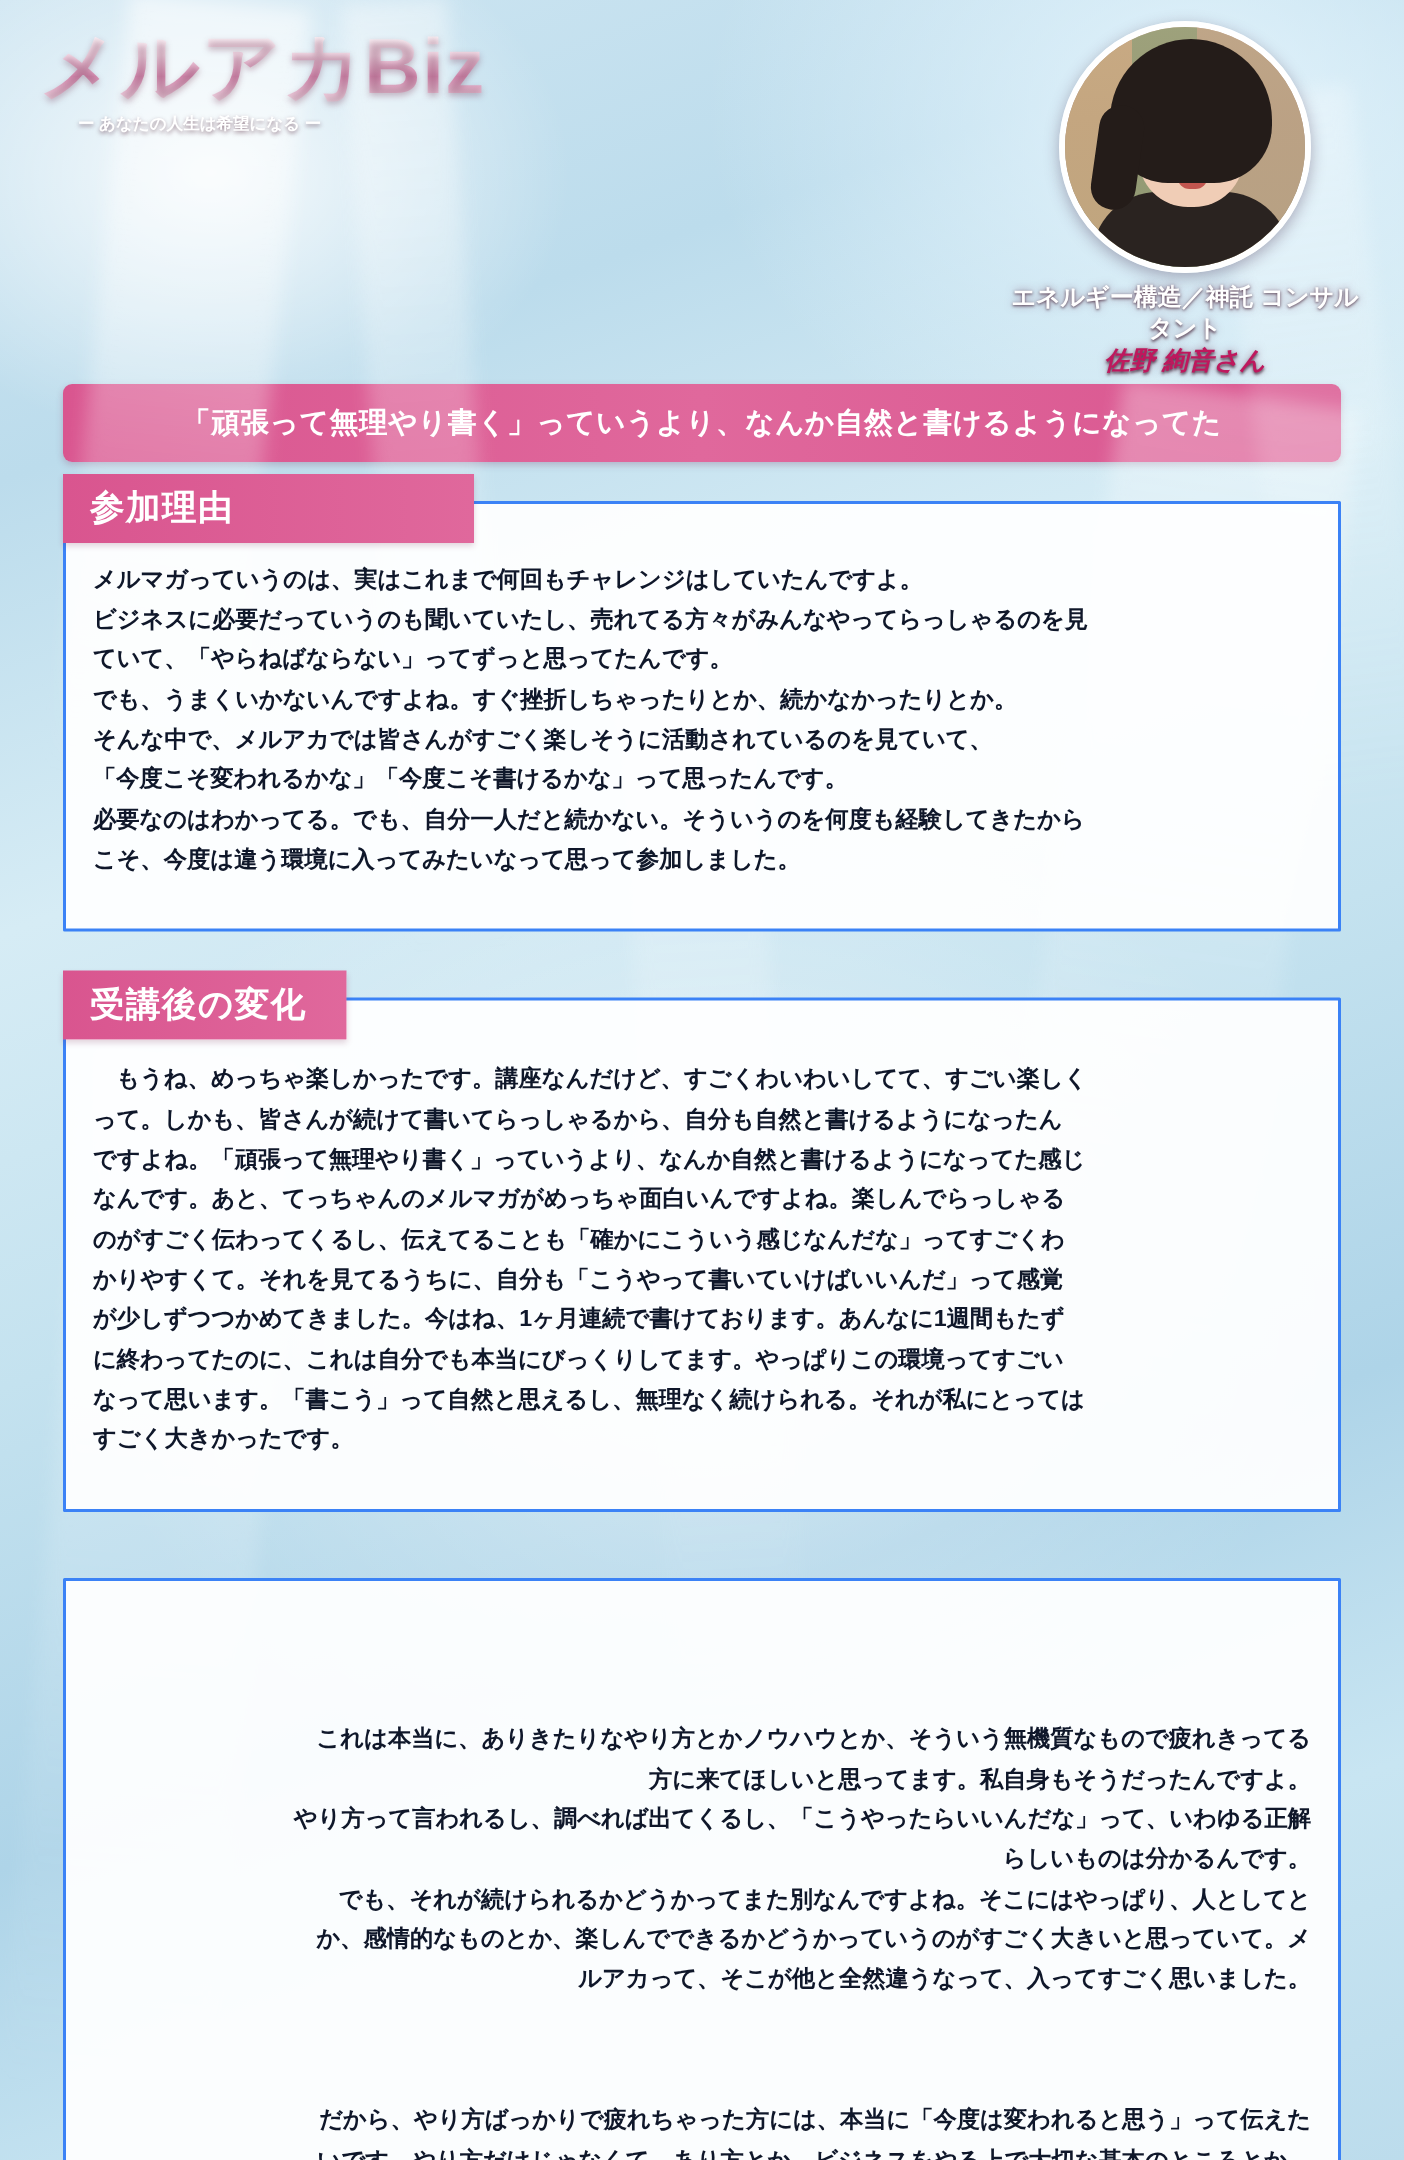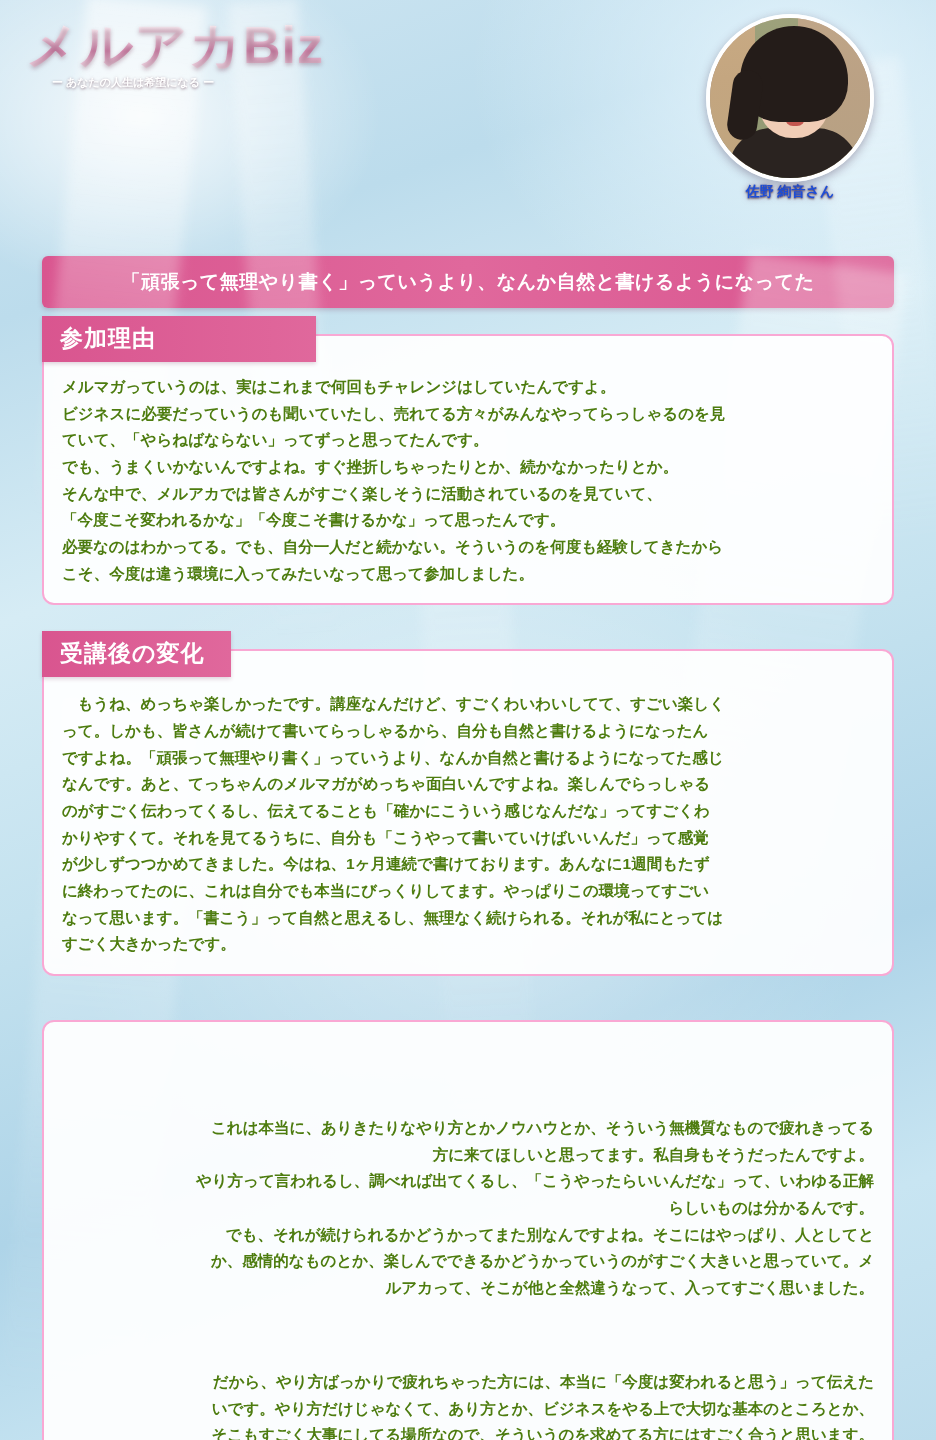--- a/index.html
+++ b/index.html
@@ -128,66 +128,67 @@
   }
   .profile-role {
     margin-top: 6px;
     font-size: 16px;
     font-weight: bold;
     color: #ffffff;
     line-height: 1.32;
     text-shadow: 0 1px 2px rgba(70,40,60,0.85), 0 0 6px rgba(120,70,100,0.6);
   }
   .profile-name {
-    font-size: 14px;
-    font-weight: bold;
-    color: #1d4ed8;
+    font-size: 17px;
+    font-weight: bold;
+    color: #be185d;
     line-height: 1.32;
     text-shadow: 0 1px 2px rgba(70,40,60,0.85), 0 0 6px rgba(120,70,100,0.6);
+    font-style: italic;
   }
 
   .headline-bar {
     margin: 6px 42px 0 42px;
     background: linear-gradient(90deg, #d9558f 0%, #e0689c 50%, #d9558f 100%);
     border-radius: 6px;
     padding: 13px 10px;
     text-align: center;
     color: #fff;
     font-size: 19px;
     font-weight: bold;
     letter-spacing: 0.5px;
     box-shadow: 0 2px 5px rgba(120,40,80,0.25);
   }
 
   .section {
     margin: 26px 42px 0 42px;
     background: rgba(255,255,255,0.93);
-    border: 2px solid #f9a8d4;
-    border-radius: 12px;
-    position: relative;
-    padding: 14px 18px 16px 18px;
+    border: 2px solid #3b82f6;
+    border-radius: 1px;
+    position: relative;
+    padding: 14px 18px 32px 18px;
   }
   .section-head {
     position: absolute;
     left: -2px; top: -20px;
     background: linear-gradient(90deg, #d9558f 0%, #e0689c 100%);
     color: #fff;
     font-size: 23px;
     font-weight: bold;
     padding: 7px 26px 8px 18px;
     letter-spacing: 1px;
     white-space: nowrap;
     box-shadow: 0 2px 4px rgba(120,40,80,0.2);
   }
   .section-head.wide { padding-right: 160px; }
   .section-body {
     margin-top: 26px;
     font-size: 15.5px;
     line-height: 1.72;
-    color: #4d7c0f;
+    color: #0f172a;
     font-weight: bold;
     white-space: pre-wrap;
   }
   .section-body p { margin: 0 0 14px 0; text-align: right; }
   .section-body p:last-child { margin-bottom: 0; }
   .sec-reason .section-body { margin-top: 24px; }
   .sec-change { margin-top: 44px; }
   .sec-recommend { margin-top: 44px; }
 </style>
 </head>
@@ -211,20 +212,22 @@
     <div class="avatar">
       <div class="room"></div>
       <div class="body"></div>
       <div class="face">
         <div class="eye l"></div>
         <div class="eye r"></div>
         <div class="mouth"></div>
       </div>
       <div class="hair"></div>
     </div>
+    <div class="profile-role">エネルギー構造／神託
+コンサルタント</div>
     <div class="profile-name">佐野 絢音さん</div>
   </div>
 </div>
 
 <div class="headline-bar">「頑張って無理やり書く」っていうより、なんか自然と書けるようになってた</div>
 
 <div class="section sec-reason">
   <div class="section-head wide">参加理由</div>
   <div class="section-body">メルマガっていうのは、実はこれまで何回もチャレンジはしていたんですよ。
 ビジネスに必要だっていうのも聞いていたし、売れてる方々がみんなやってらっしゃるのを見

